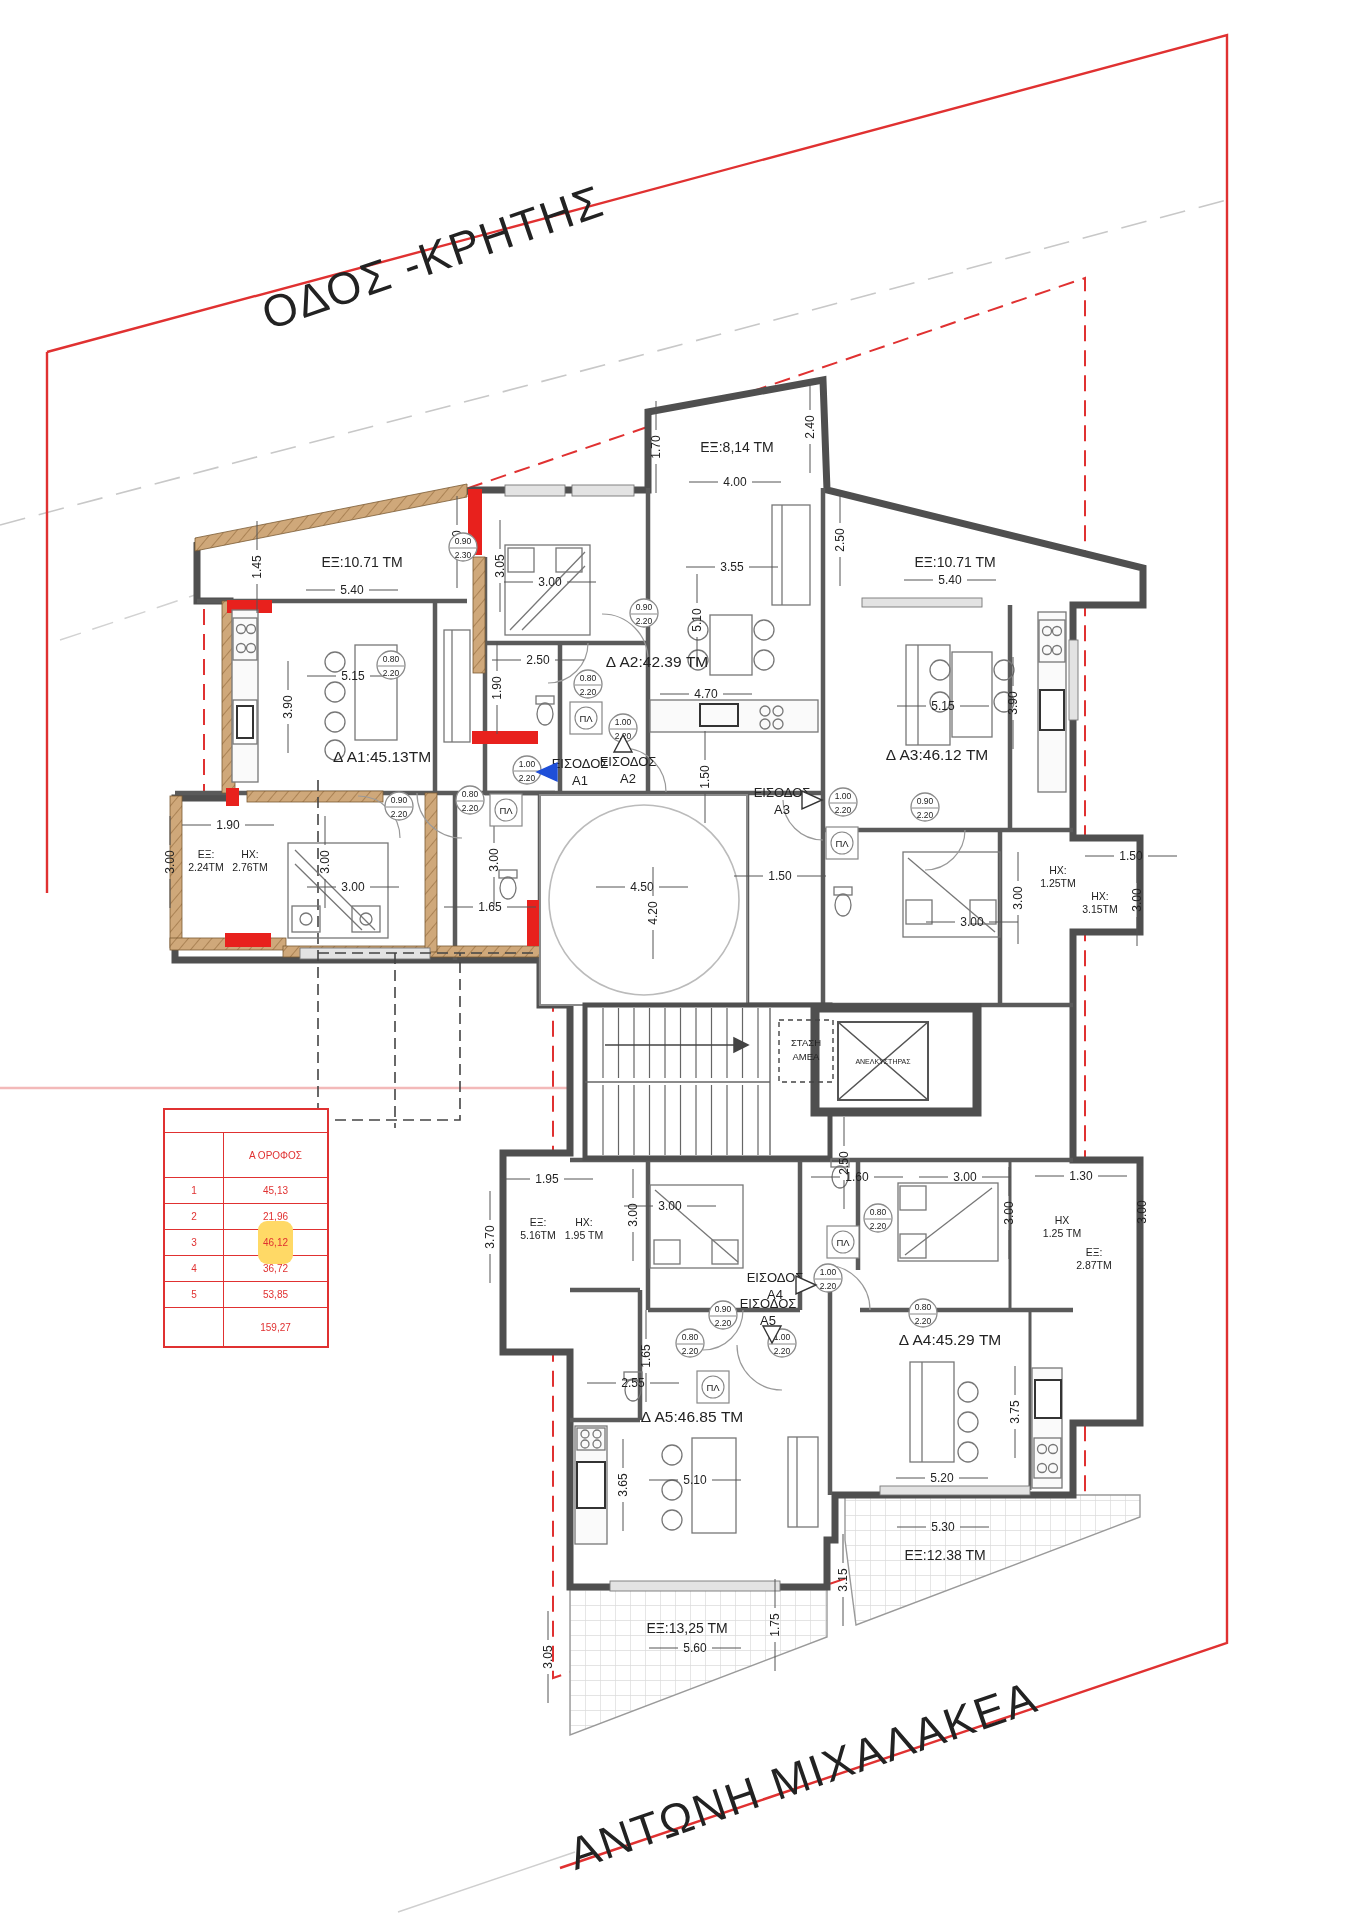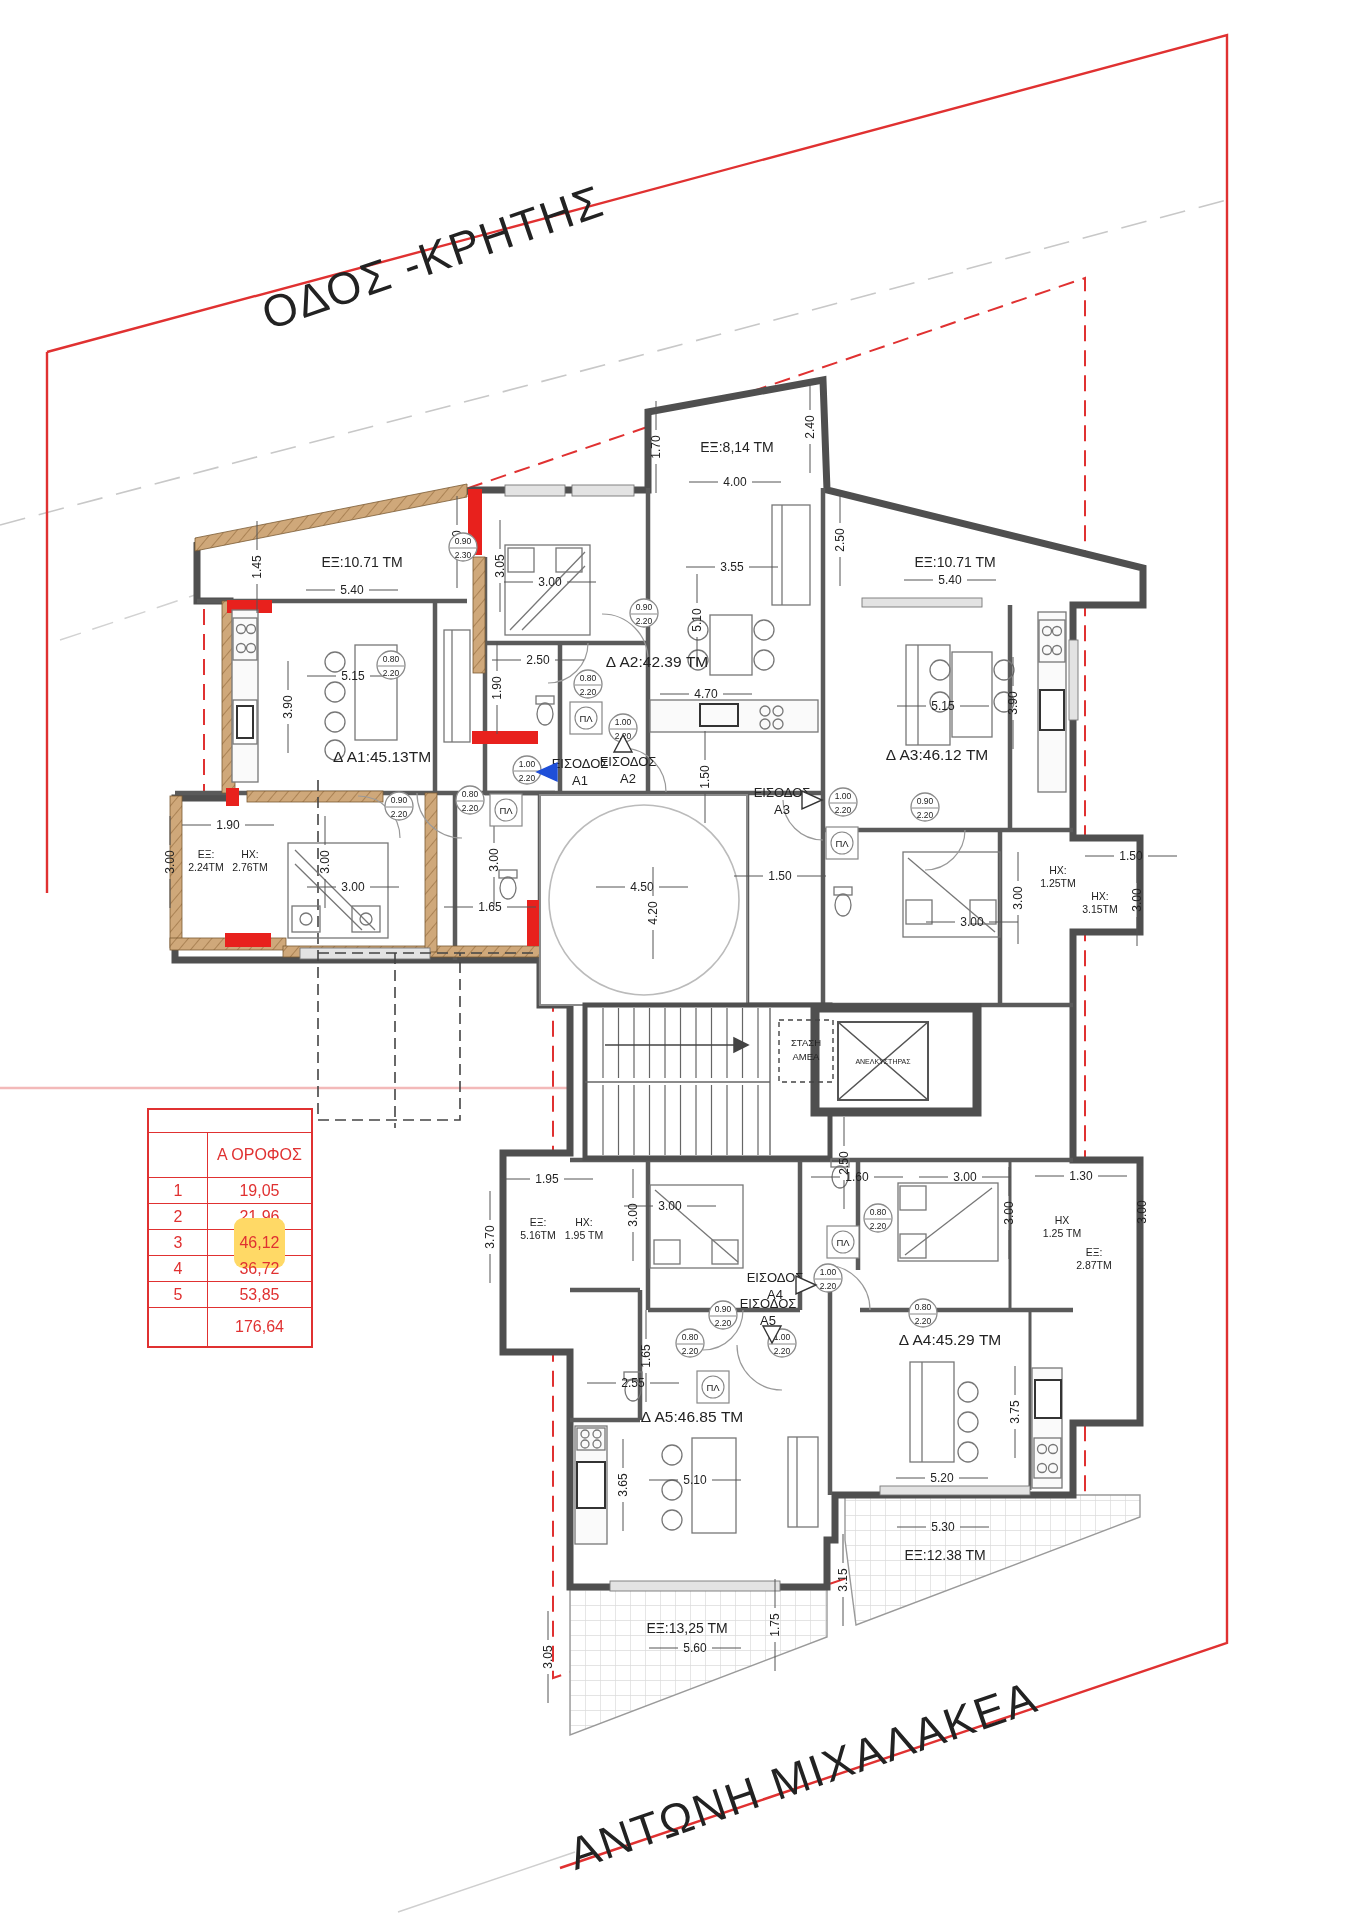--- a/index.html
+++ b/index.html
@@ -1,22 +1,22 @@
 <!DOCTYPE html>
 <html><head>
 <meta charset="utf-8">
 <style>
   html,body{margin:0;padding:0;background:#fff;}
   #stage{position:relative;width:1356px;height:1920px;background:#fff;overflow:hidden;
          font-family:"Liberation Sans",sans-serif;}
   svg{position:absolute;left:0;top:0;}
   text{font-family:"Liberation Sans",sans-serif;fill:#222;}
   
-  .tbl{position:absolute;left:147px;top:1108px;width:166px;border:2px solid #e03131;
-       color:#e03131;font-size:16px;box-sizing:border-box;background:#fff;}
+  .tbl{position:absolute;left:163px;top:1108px;width:166px;border:2px solid #e03131;
+       color:#e03131;font-size:10px;box-sizing:border-box;background:#fff;}
   .tbl .row{display:grid;grid-template-columns:58px 1fr;border-top:1.5px solid #e03131;}
   .tbl .row:first-child{border-top:none;}
   .tbl .cell{display:flex;align-items:center;justify-content:center;}
   .tbl .cell.val{border-left:1.5px solid #e03131;}
   .t-top{height:22px;}
   .t-head .cell{height:44px;}
   .t-r .cell{height:25px;}
   .t-tot .cell{height:38px;}
   .hl{background:#ffd966;border-radius:9px;padding:16px 5px;}
 </style>
@@ -791,21 +791,21 @@
   <div class="row t-top">
         <div class="cell" style="grid-column:1/3"></div>
       </div>
   <div class="row t-head">
     <div class="cell"></div>
     <div class="cell val">Α ΟΡΟΦΟΣ</div>
   </div>
   <div class="row t-r">
     <div class="cell">1</div>
     <div class="cell val">
-          <span>19,05</span>
+          <span>45,13</span>
         </div>
   </div>
   <div class="row t-r">
     <div class="cell">2</div>
     <div class="cell val">
           <span>21,96</span>
         </div>
   </div>
   <div class="row t-r">
     <div class="cell">3</div>
@@ -820,17 +820,17 @@
         </div>
   </div>
   <div class="row t-r">
     <div class="cell">5</div>
     <div class="cell val">
           <span>53,85</span>
         </div>
   </div>
   <div class="row t-tot">
     <div class="cell"></div>
-    <div class="cell val">176,64</div>
+    <div class="cell val">159,27</div>
   </div>
 </div>
 
 </div>
 
 </body></html>

